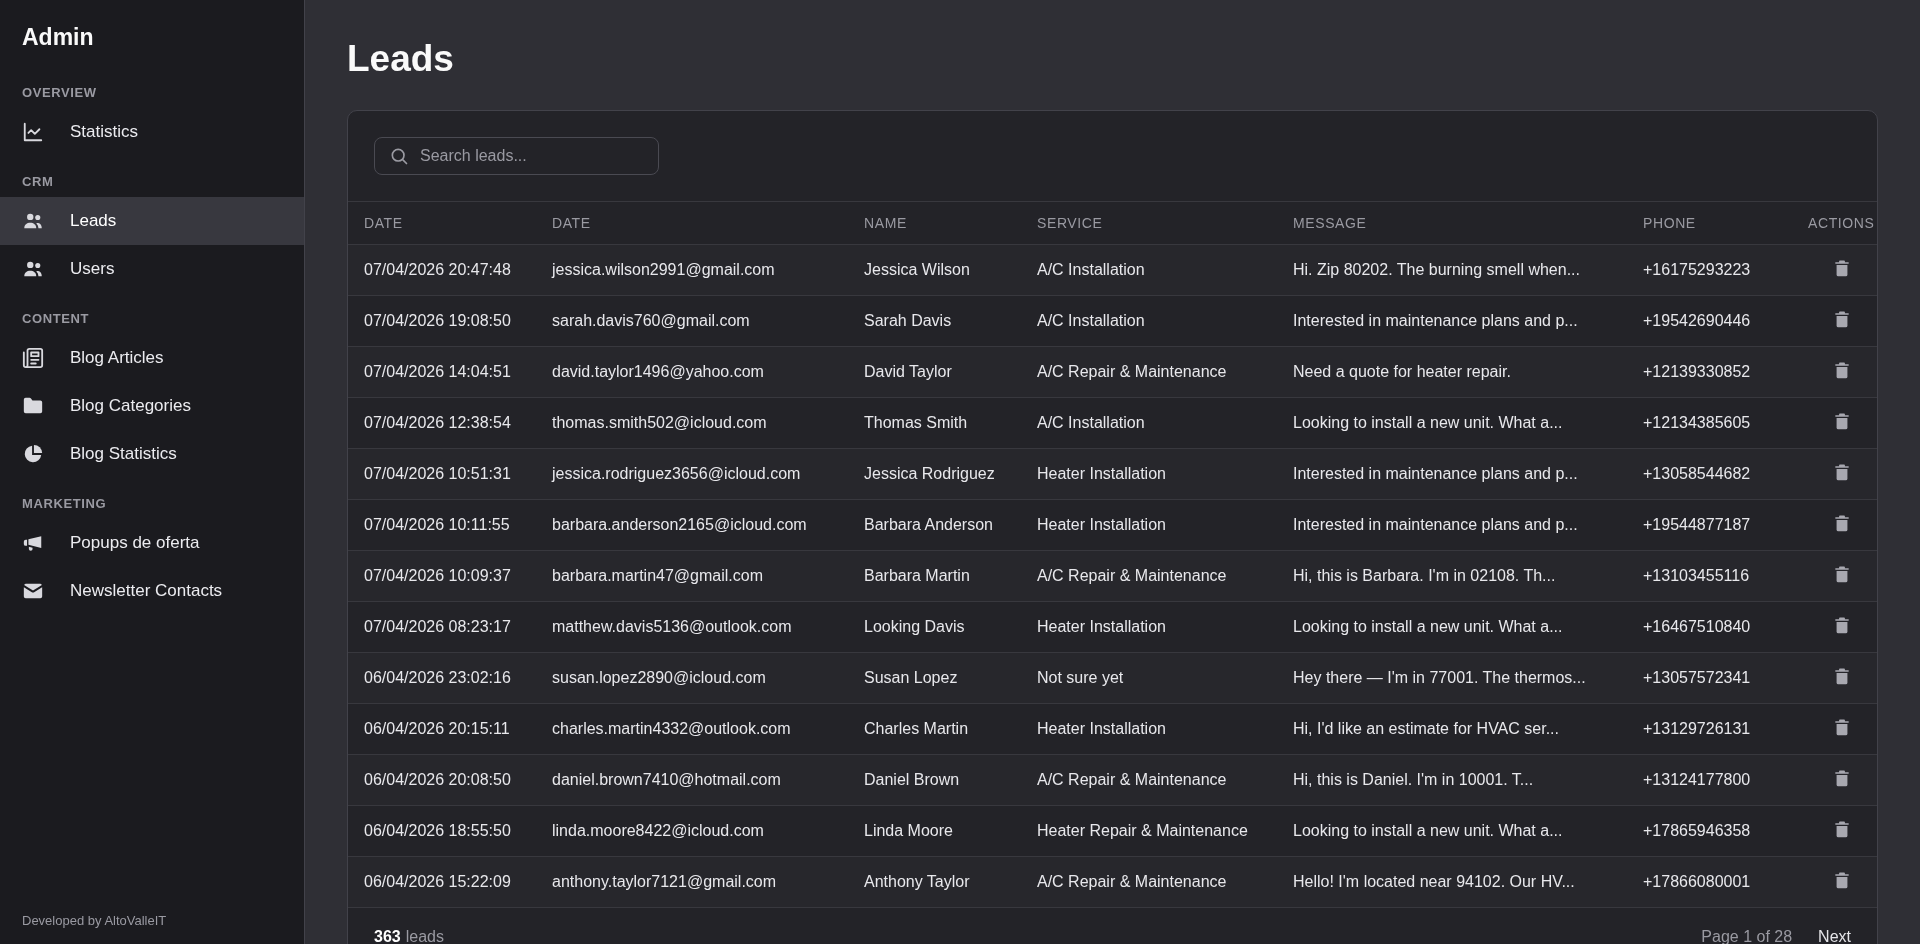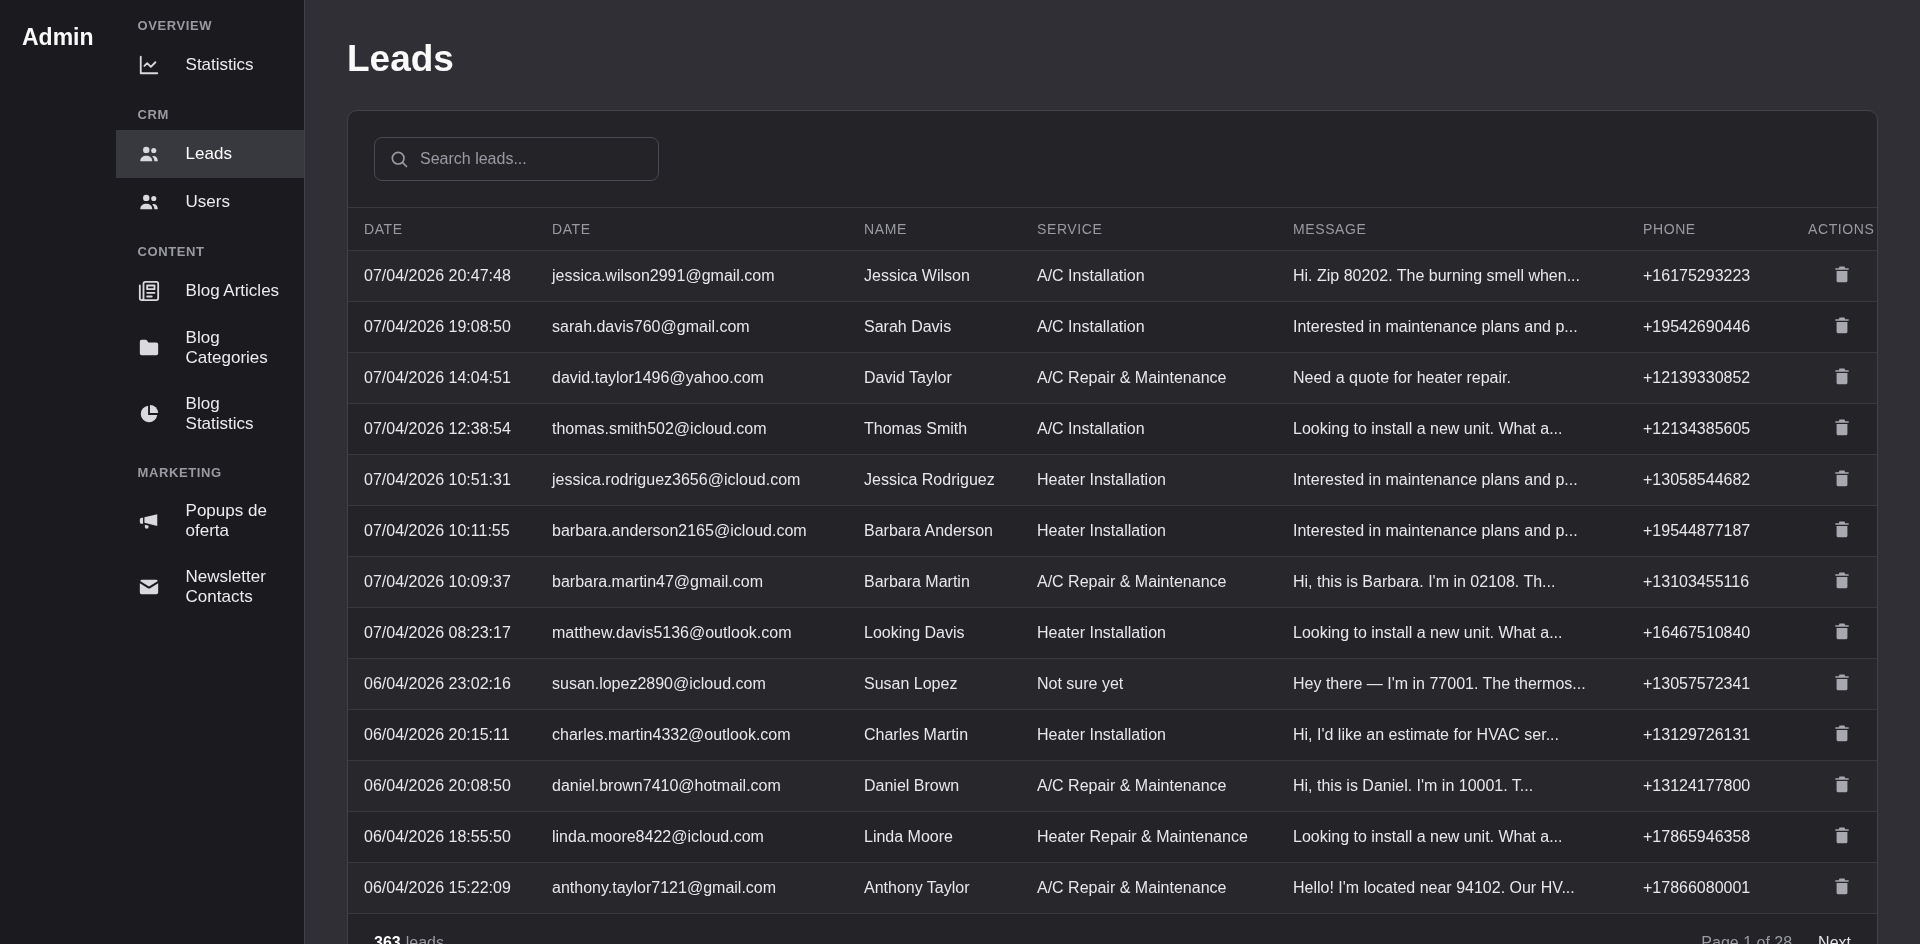--- a/index.html
+++ b/index.html
@@ -9,21 +9,21 @@
     background: var(--content-bg, #2f2f35);
     color: var(--text-primary, #fafafa);
     font-family: "Liberation Sans", sans-serif;
   }
 
   
   .sidebar {
     width: 305px; flex-shrink: 0;
     background: var(--sidebar-bg, #1b1b1f);
     border-right: 1px solid var(--border, #42424a);
-    display: flex; flex-direction: row;
+    display: flex; flex-direction: column;
   }
   .sidebar-title { font-size: 23px; font-weight: bold; padding: 24px 22px 16px; }
   .section-label {
     font-size: 13px; font-weight: 700; letter-spacing: 0.6px;
     color: var(--text-muted, #8d8d95);
     padding: 18px 22px 8px;
   }
   .nav-item {
     display: flex; align-items: center; gap: 26px;
     padding: 13px 22px; font-size: 17px; color: #ececf0; cursor: pointer;
@@ -42,21 +42,21 @@
 
   .card {
     background: var(--card-bg, #232328);
     border: 1px solid var(--border, #42424a);
     border-radius: 10px;
     overflow: hidden;
   }
   .card-top { padding: 26px; }
   .search-box {
     display: flex; align-items: center; gap: 11px;
-    width: 285px; height: 44px;
+    width: 285px; height: 38px;
     border: 1px solid var(--input-border, #4a4a52);
     border-radius: 8px; padding: 0 14px;
     background: transparent;
   }
   .search-icon { display: inline-flex; width: 20px; height: 20px; color: var(--text-muted, #9a9aa2); }
   .search-icon svg { width: 20px; height: 20px; }
   .search-box input {
     flex: 1; min-width: 0;
     background: transparent; border: none; outline: none;
     color: #e8e8ec; font-size: 16px;
@@ -184,20 +184,21 @@
       <div class="nav-item">
         <span class="nav-icon">
           <svg viewBox="0 0 24 24" fill="currentColor">
             <path d="M2.3 5.4A2 2 0 0 1 4 4h16a2 2 0 0 1 1.7 1.4L12 11.5 2.3 5.4z"></path>
             <path d="M2 7.8V18a2 2 0 0 0 2 2h16a2 2 0 0 0 2-2V7.8l-9.2 5.7a1.6 1.6 0 0 1-1.6 0L2 7.8z"></path>
           </svg>
         </span>
         <span>Newsletter Contacts</span>
       </div>
     </nav>
+  <div class="sidebar-footer">Developed by AltoValleIT</div>
 </aside>
 
 <main class="main">
   <h1 class="page-title">Leads</h1>
 
   <section class="card">
     <div class="card-top">
       <div class="search-box">
         <span class="search-icon">
           <svg viewBox="0 0 24 24" fill="none" stroke="currentColor" stroke-width="2" stroke-linecap="round" stroke-linejoin="round">

